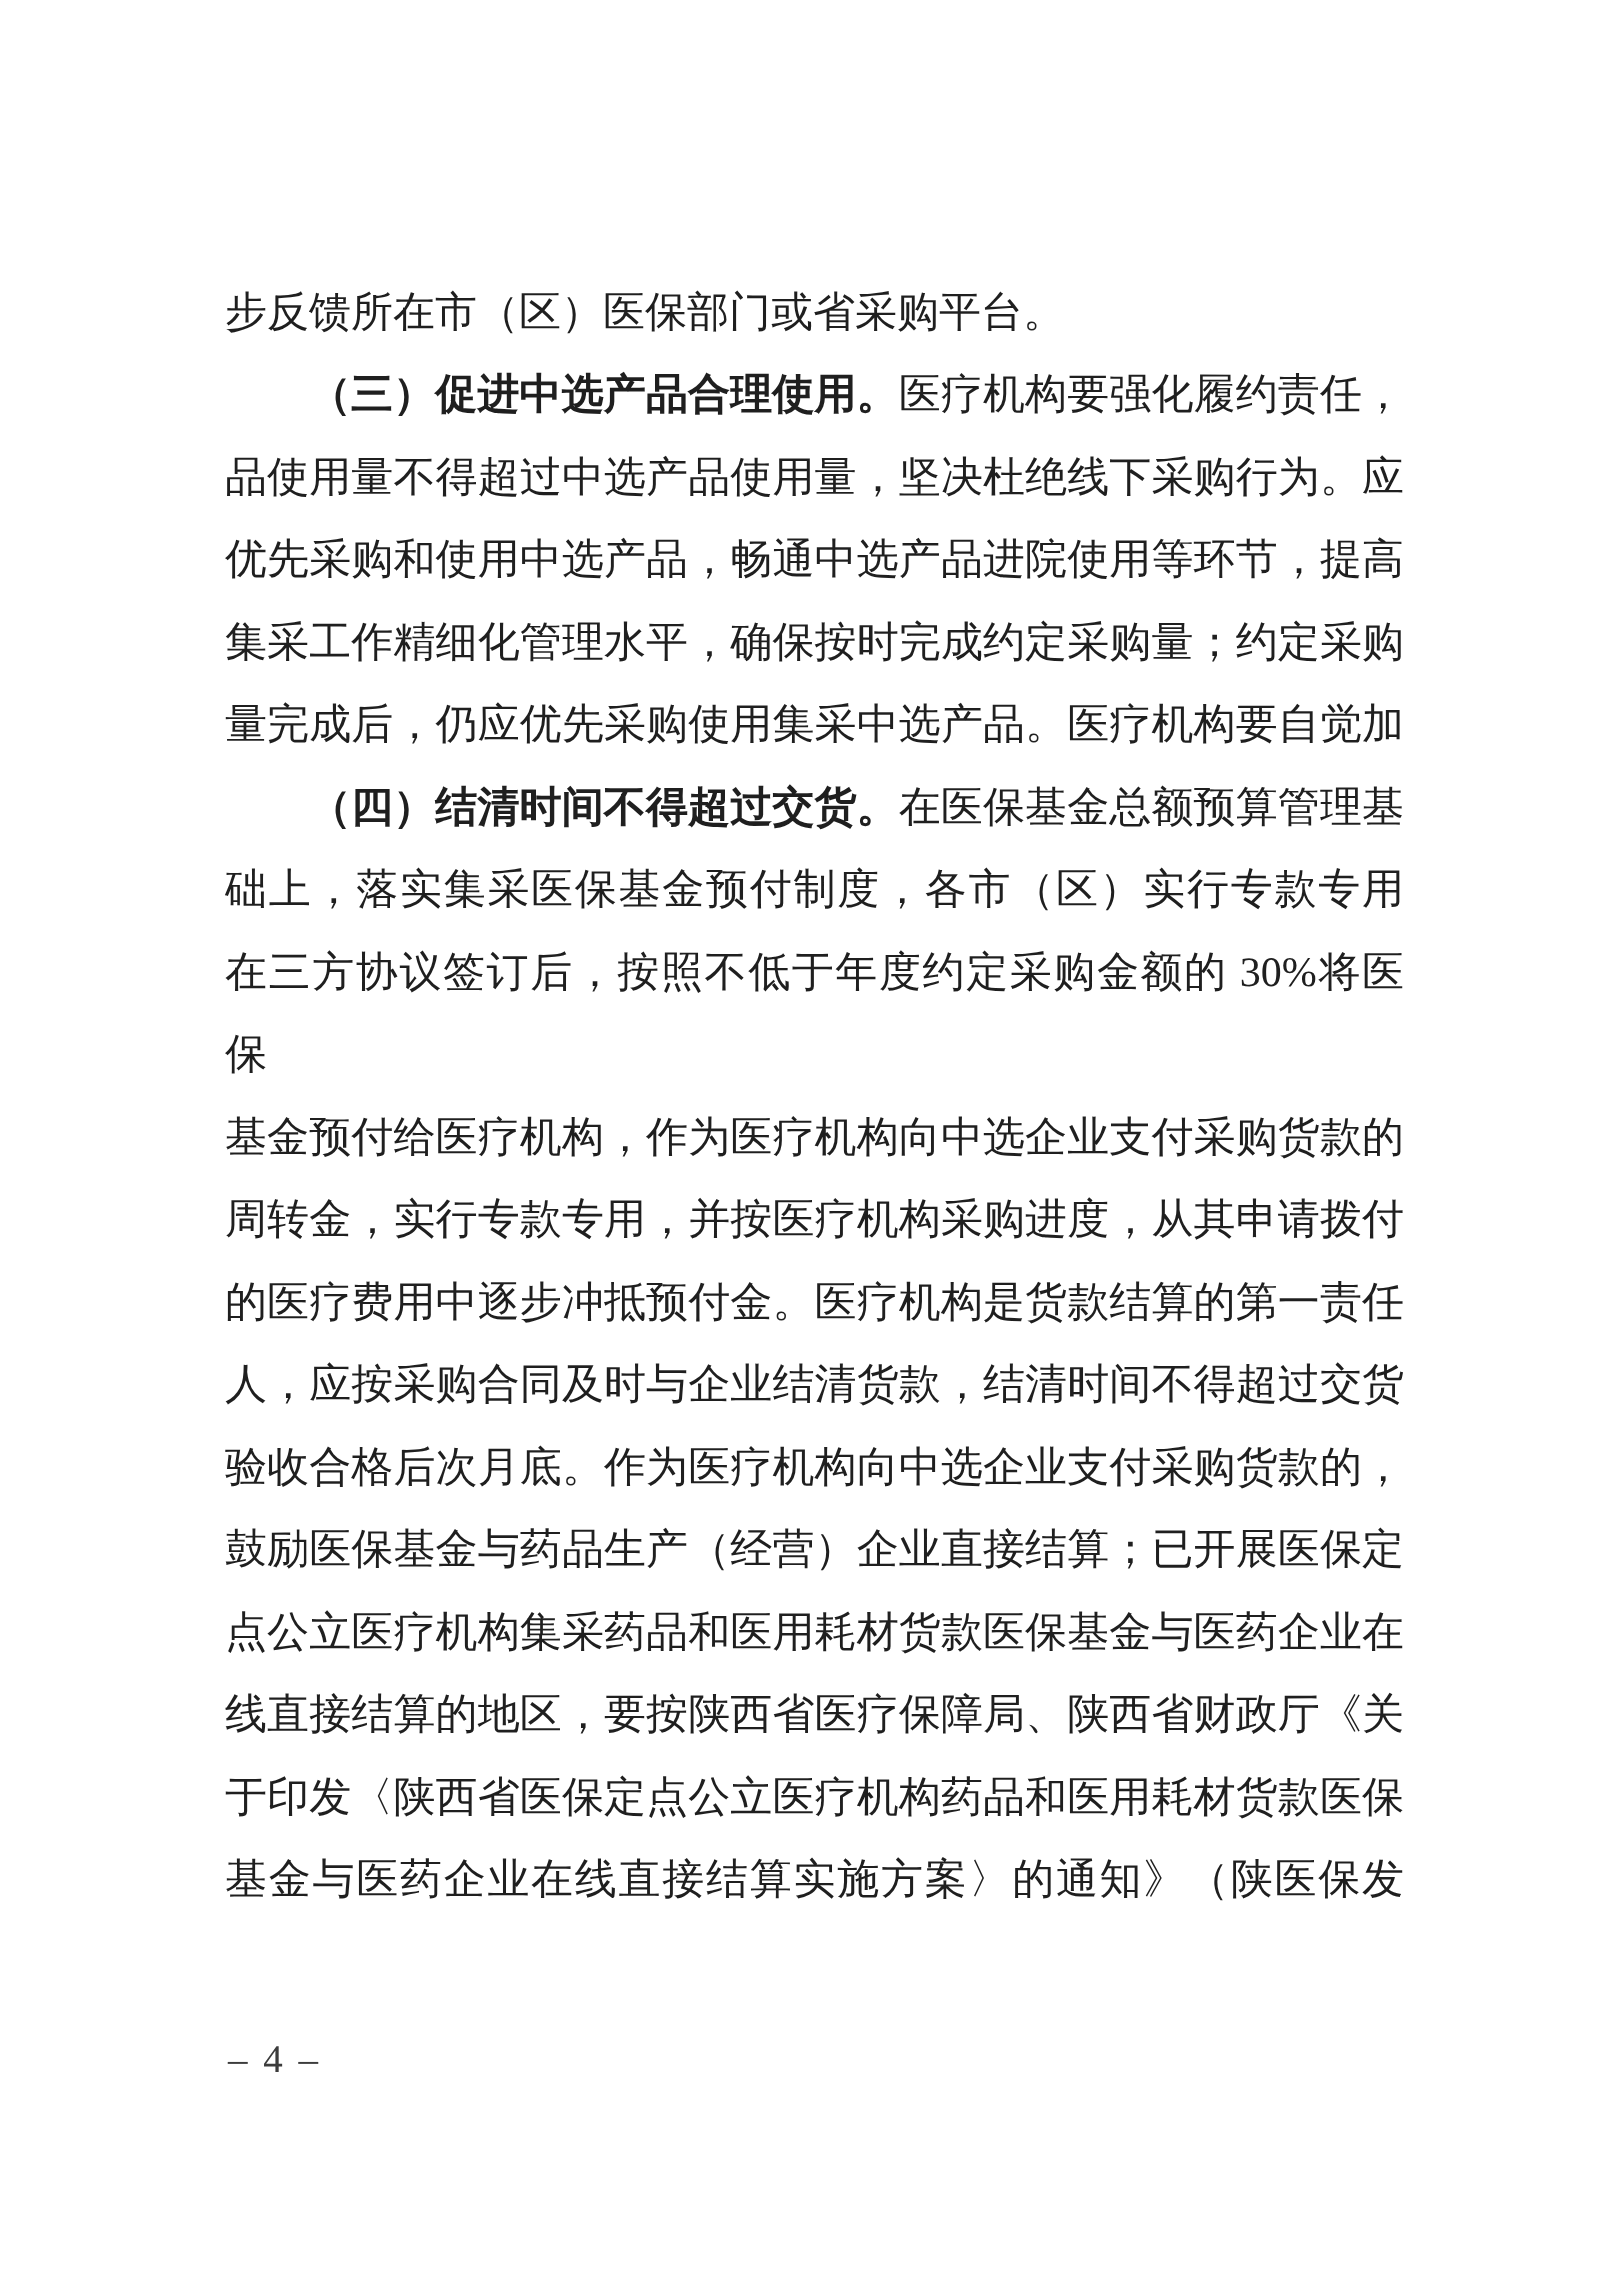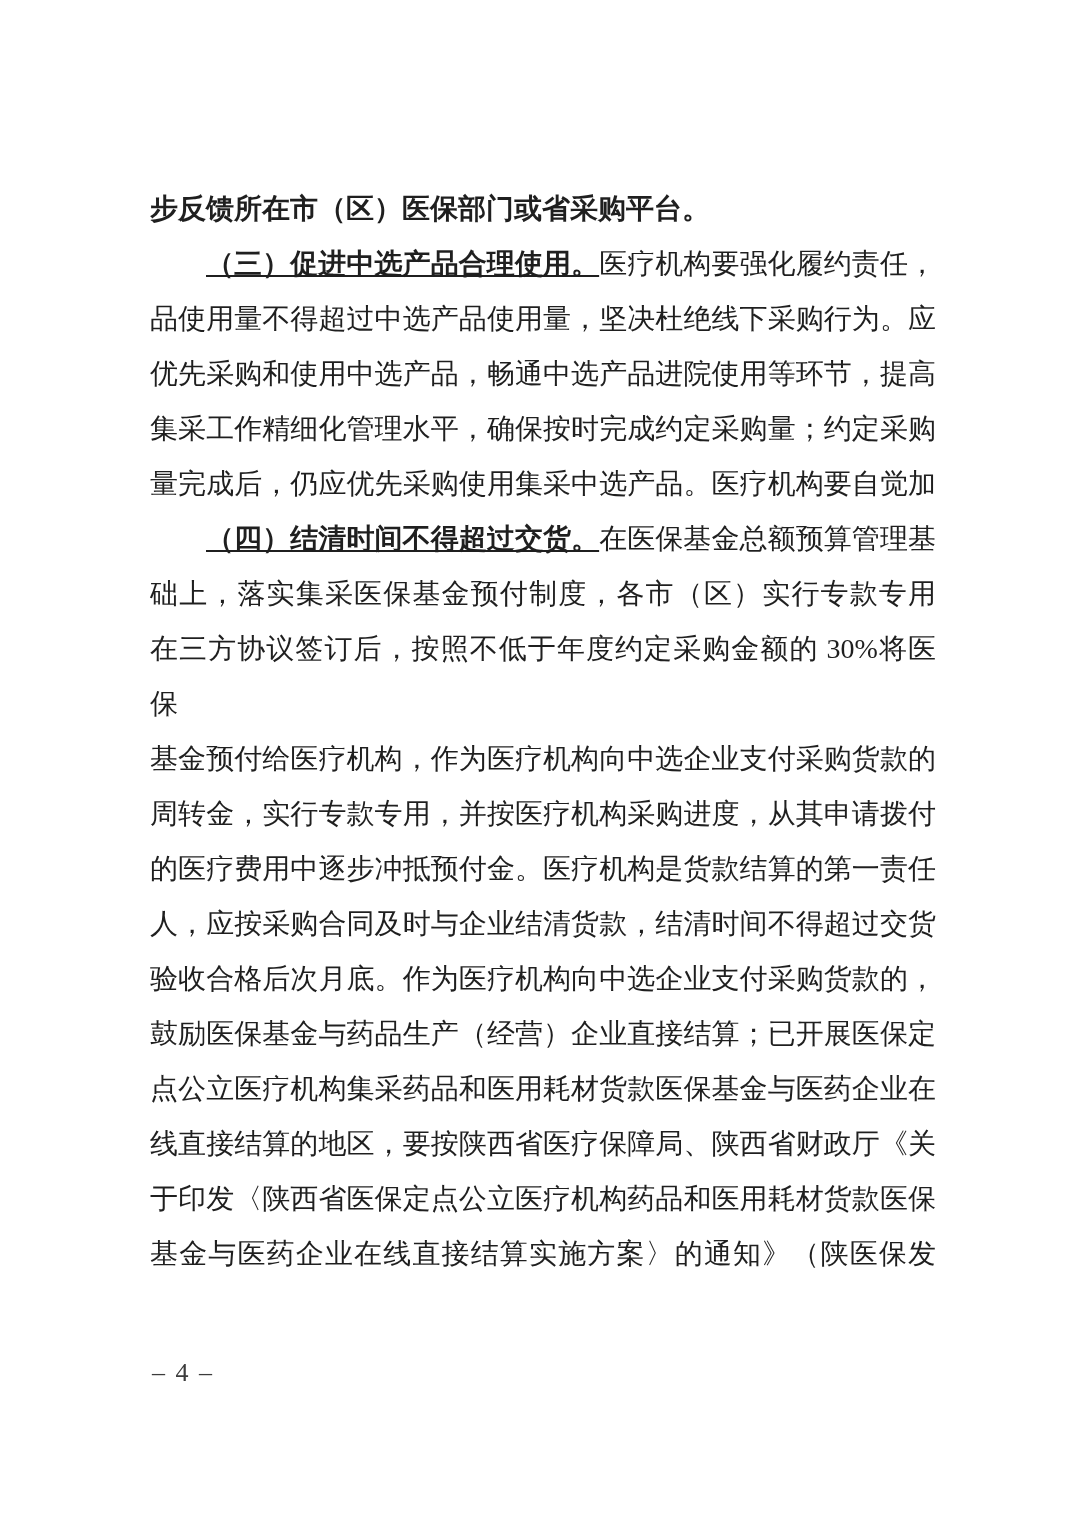--- a/index.html
+++ b/index.html
@@ -26,28 +26,26 @@
     font-size: 28px;
     line-height: 55px;
     white-space: nowrap;
     text-align: justify;
     text-align-last: justify;
     text-justify: inter-character;
     white-space: normal;
   }
   .ln.end {
     text-align-last: left;
-    font-weight: bold;
   }
   .ln.ind {
     text-indent: 56px;
   }
   .hd {
     font-weight: 700;
-    text-decoration: underline;
   }
   .footer {
     position: absolute;
     left: 152px;
     top: 1358px;
     font-size: 26px;
     line-height: 30px;
     color: #3c3c3c;
     letter-spacing: 2px;
   }

